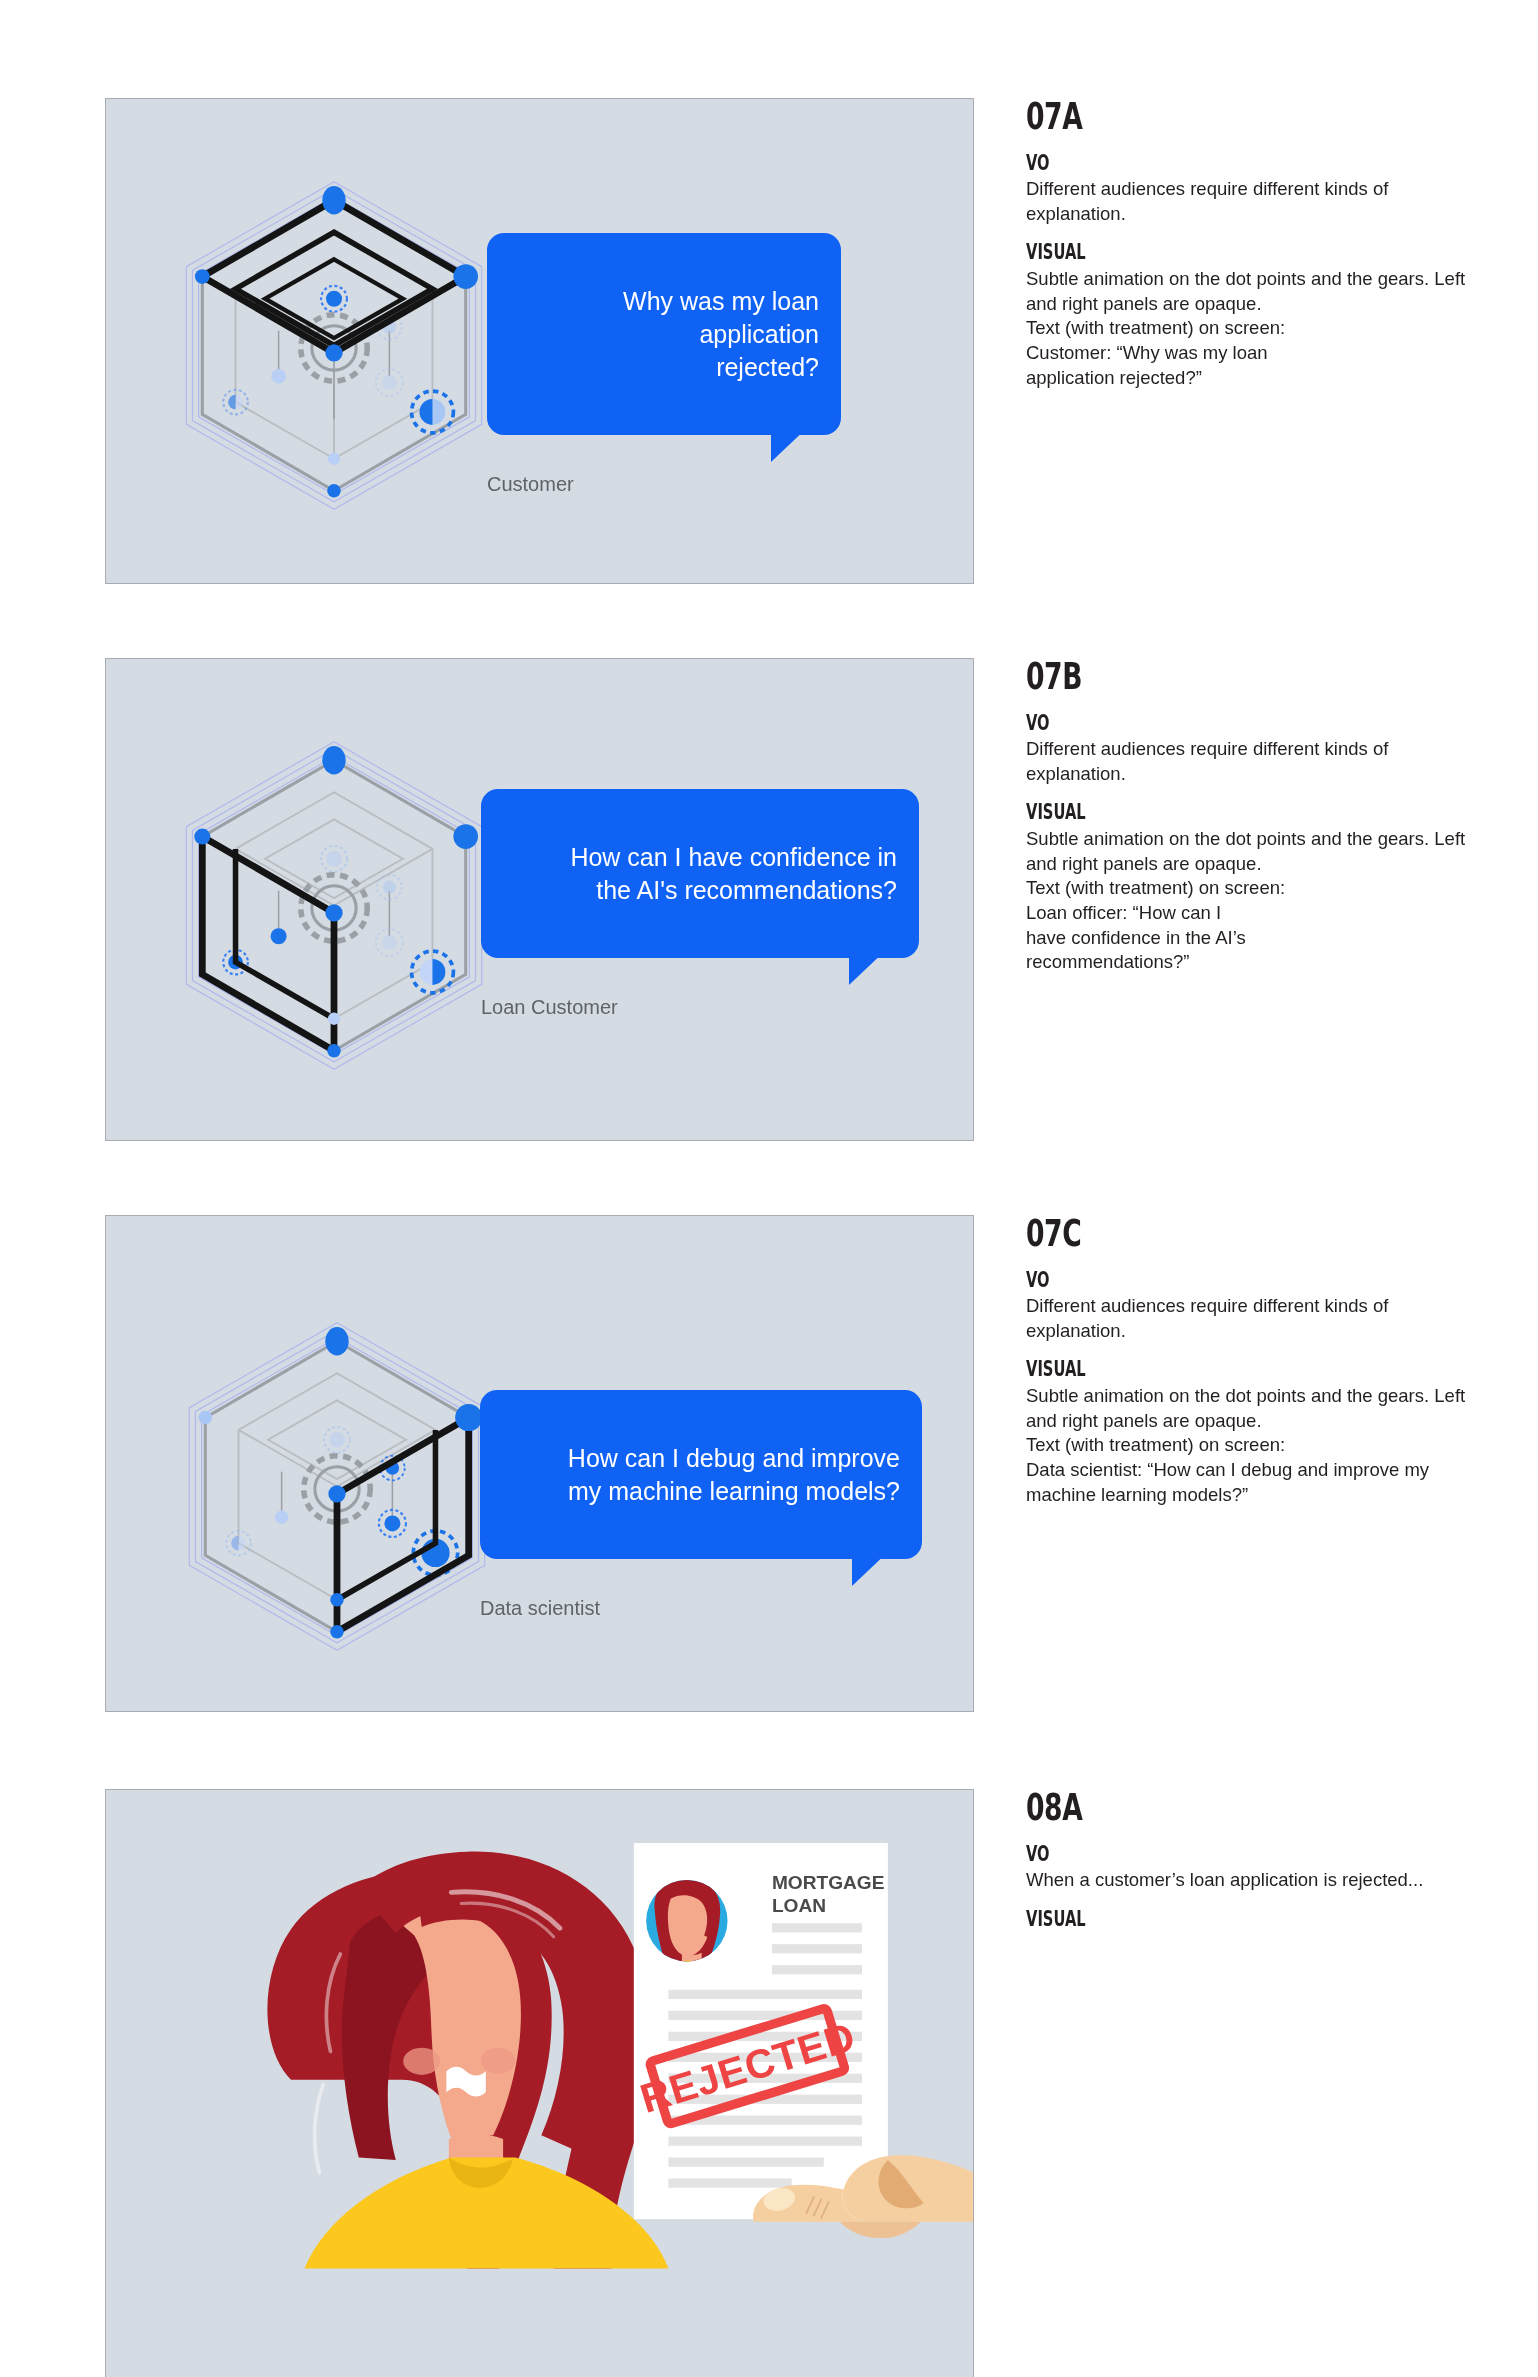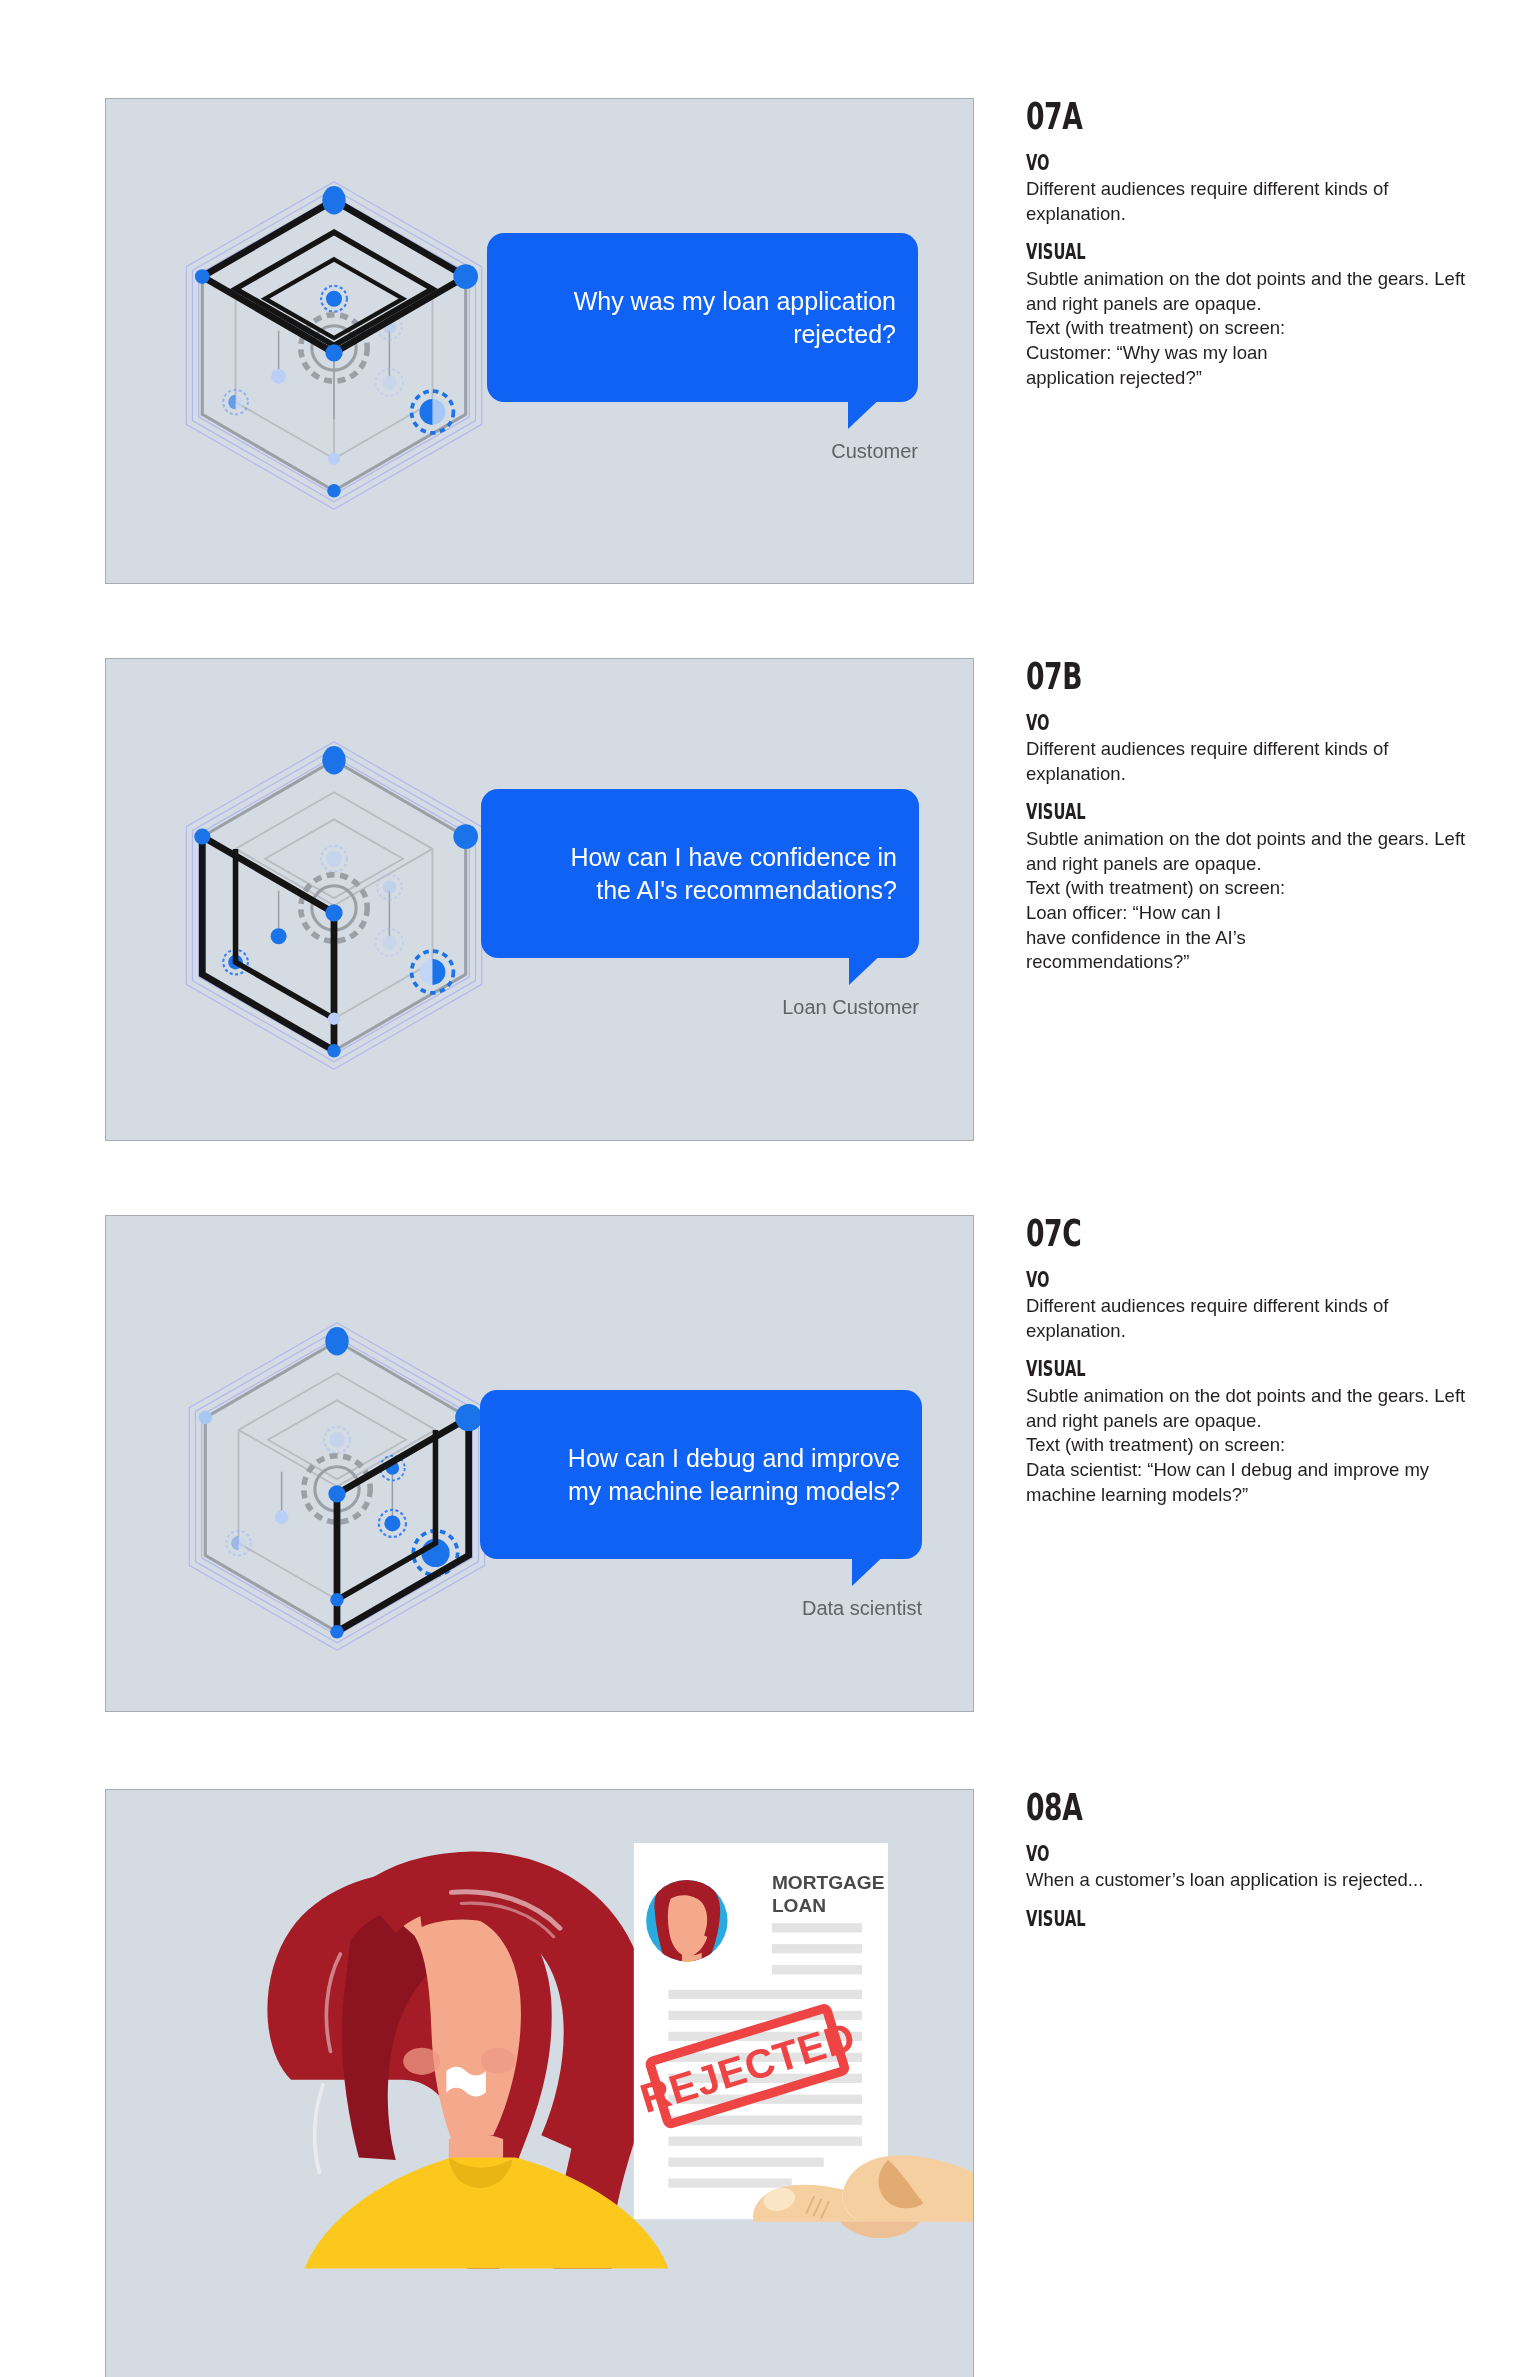--- a/index.html
+++ b/index.html
@@ -71,21 +71,21 @@
   .bubble .tail {
     position: absolute;
     right: 32px; bottom: -27px;
     width: 0; height: 0;
     border-left: 0 solid transparent;
     border-right: 38px solid transparent;
     border-top: 36px solid #1062f5;
   }
   .speaker {
     margin-top: 38px;
-    text-align: right;
+    text-align: left;
     font-size: 20px;
     color: #5f6368;
   }
 
   
   .cube { position: absolute; }
 
   
   .illo { position: absolute; inset: 0; }
 </style>
@@ -155,21 +155,21 @@
           <ellipse cx="260" cy="44" rx="19" ry="23" fill="#1a73e8"></ellipse>
           <circle cx="474" cy="168" r="20" fill="#1a73e8"></circle>
           <circle cx="46" cy="168" r="12" fill="#1a73e8"></circle>
           <circle cx="260" cy="292" r="14" fill="#1a73e8"></circle>
           <circle cx="260" cy="516" r="11" fill="#1a73e8"></circle>
           <circle cx="170" cy="330" r="12" fill="#b9cff5"></circle>
           <circle cx="260" cy="464" r="10" fill="#b9cff5"></circle>
         </g>
       </svg>
 
-      <div class="bubble-wrap" style="left:381px;top:134px;width:431px">
+      <div class="bubble-wrap" style="left:381px;top:134px;width:354px">
         <div class="bubble">
           <span>Why was my loan application
 rejected?</span>
           <span class="tail"></span>
         </div>
         <div class="speaker">Customer</div>
       </div>
     </div>
 
     <div class="textcol">

